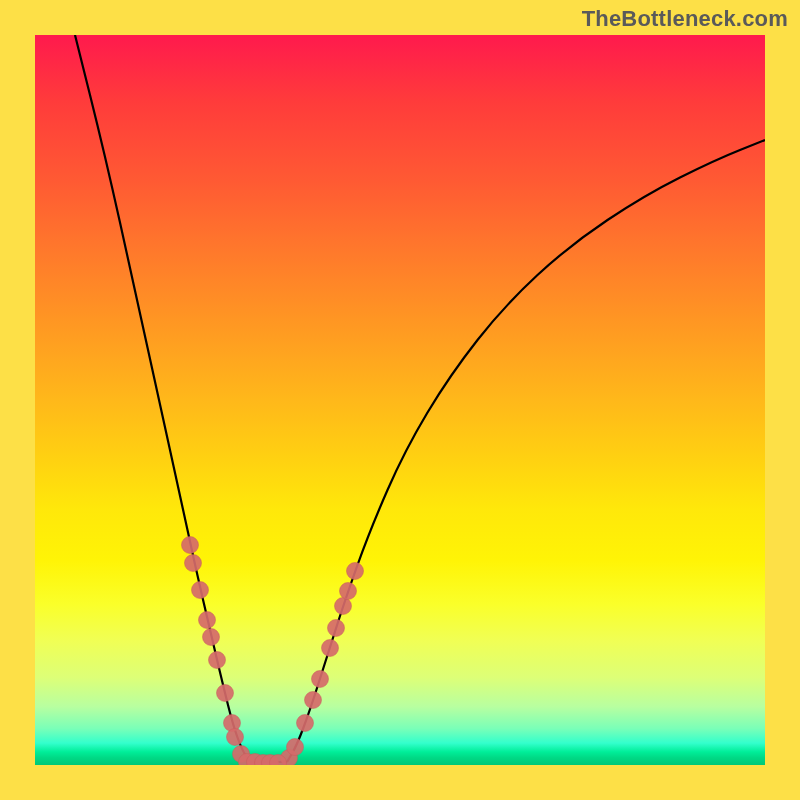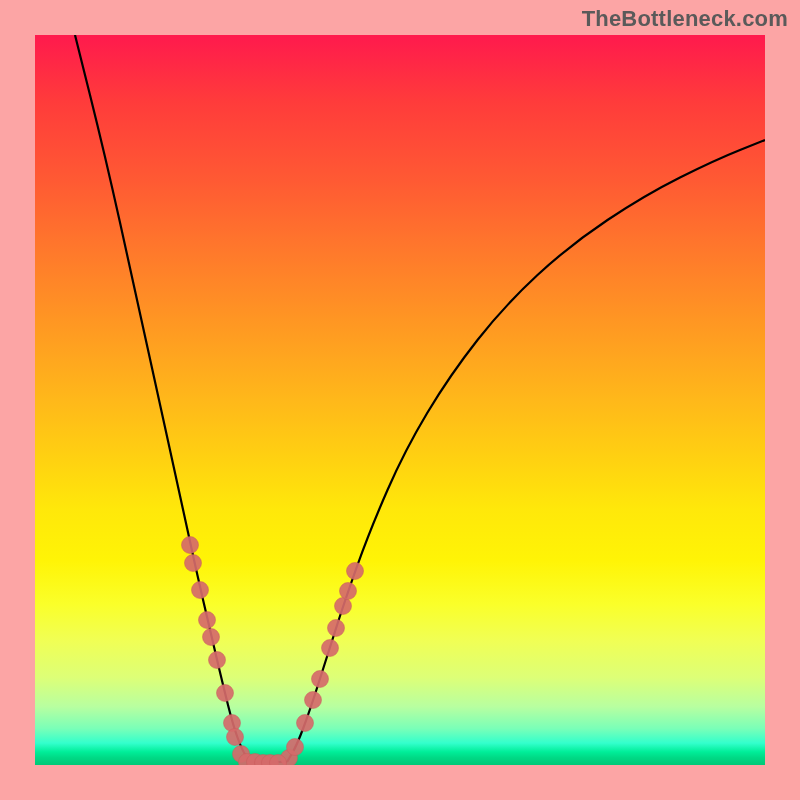--- a/index.html
+++ b/index.html
@@ -1,21 +1,21 @@
 <!DOCTYPE html>
 <html><head>
 <meta charset="utf-8">
 <style>
   * { margin: 0; padding: 0; box-sizing: border-box; }
   html, body { width: 800px; height: 800px; overflow: hidden; background: #000; }
   .container {
     width: 800px;
     height: 800px;
     position: relative;
-    background: #fca5a5;
+    background: #fde047;
   }
   .plot-area {
     position: absolute;
     left: 35px;
     top: 35px;
     width: 730px;
     height: 730px;
     background: linear-gradient(to bottom,
       #ff1a4d 0%,
       #ff3b3b 9%,

